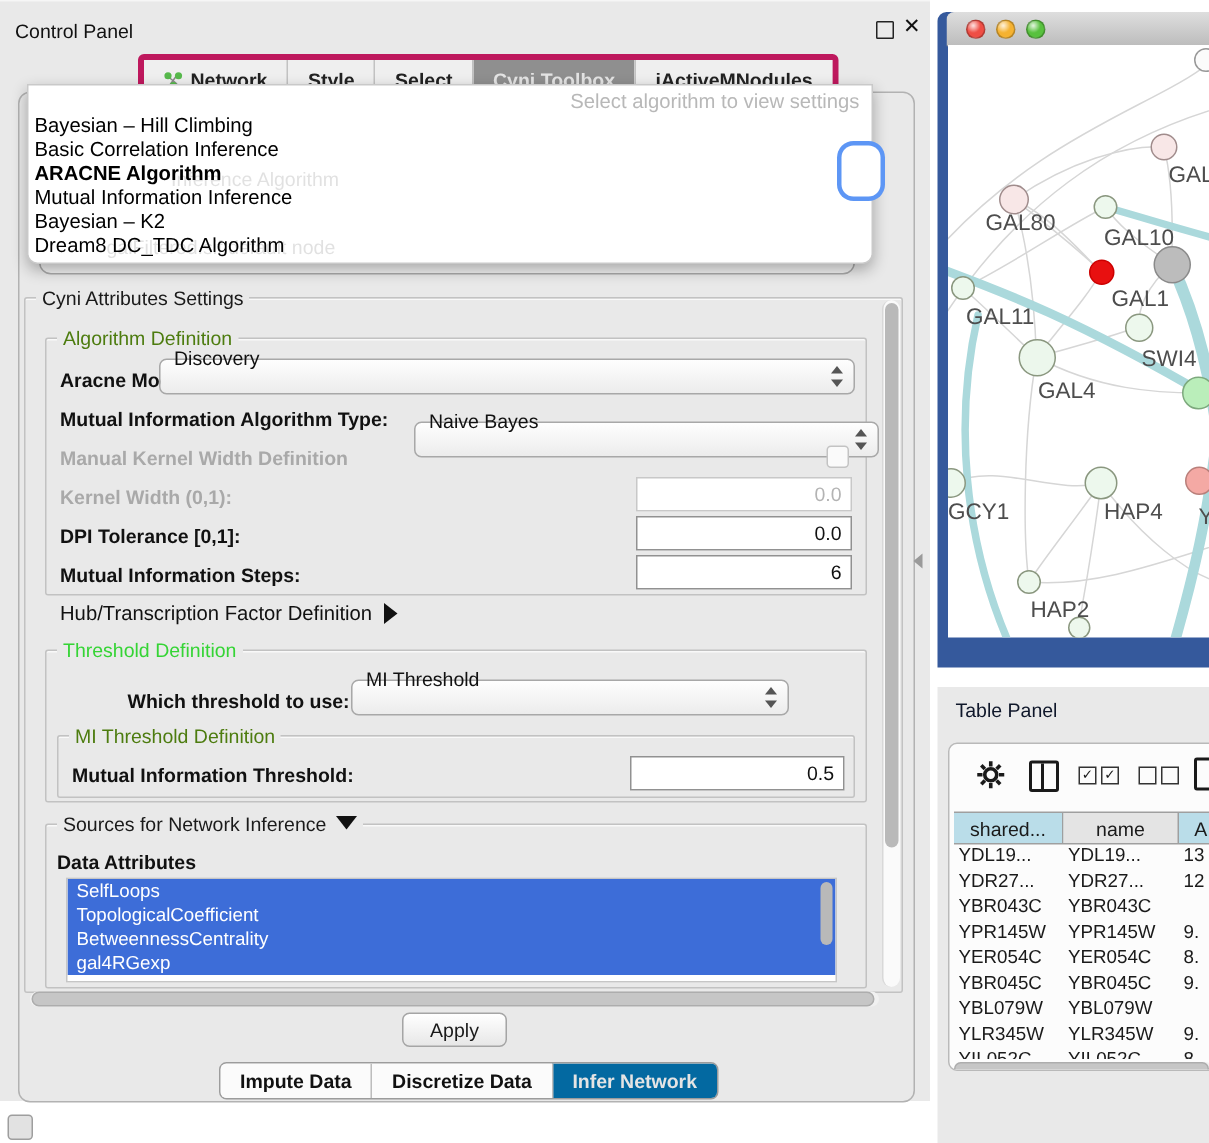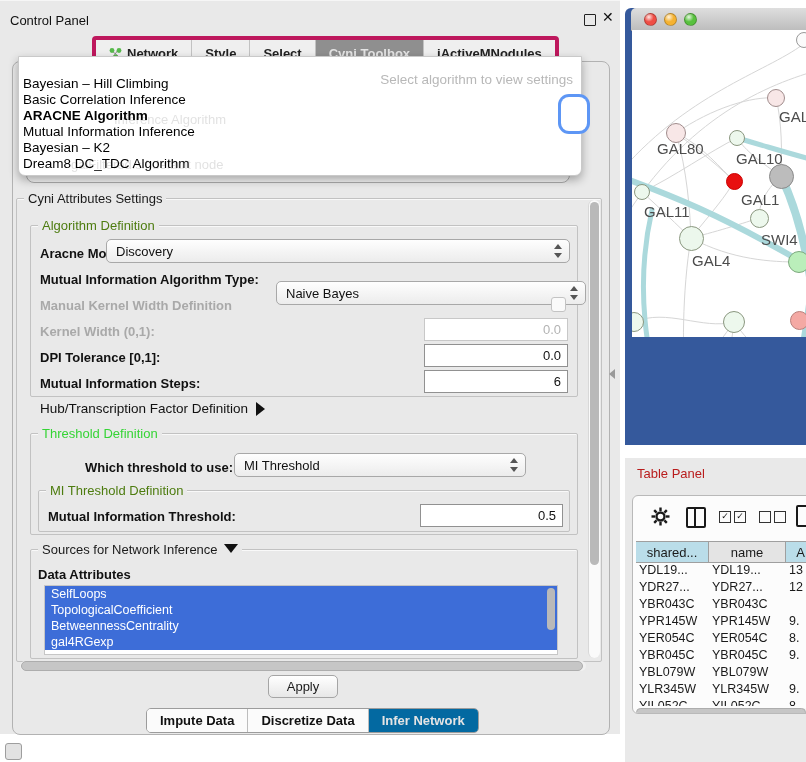--- a/index.html
+++ b/index.html
@@ -17,21 +17,21 @@
   .tab.sel{background:#8f8f8f;color:#e4e4e4}
   .cp-box{position:absolute;left:12px;top:60px;width:596px;height:672px;border:1px solid #b2b2b2;border-radius:8px;background:#e9e9e9}
   
   .groupbox{position:absolute;border:1px solid #c2c2c2;border-radius:2px;box-shadow:inset 0 1px 0 rgba(255,255,255,.7)}
   .gtitle{position:absolute;top:-8px;left:7px;background:#e9e9e9;padding:0 4px;font-size:13px;white-space:nowrap}
   .gtitle.blue{color:#4d7c0f}
   .gtitle.green{color:#35d435}
   .lbl{position:absolute;font-size:13px;font-weight:700;color:#111;white-space:nowrap}
   .lbl.dis{color:#a9a9a9}
   .combo{position:absolute;box-sizing:border-box;height:24px;border:1px solid #a8a8a8;border-radius:5px;
-         background:linear-gradient(#fefefe,#ececec);display:flex;align-items:center;padding:0 20px 0 9px;font-size:13px;color:#111}
+         background:linear-gradient(#fefefe,#ececec);display:flex;align-items:flex-end;padding:0 20px 16px 9px;font-size:13px;color:#111}
   .stepper{position:absolute;right:6px;top:50%;margin-top:-7px;width:9px;height:14px}
   .stepper:before{content:"";position:absolute;top:0;left:0;border-left:4.5px solid transparent;border-right:4.5px solid transparent;border-bottom:5px solid #555}
   .stepper:after{content:"";position:absolute;bottom:0;left:0;border-left:4.5px solid transparent;border-right:4.5px solid transparent;border-top:5px solid #555}
   .tf{position:absolute;box-sizing:border-box;height:23px;background:#fff;border:1px solid #919191;text-align:right;
       padding:0 6px;font-size:13px;line-height:21px;color:#111}
   .tf.dis{border-color:#c8c8c8;color:#b3b3b3}
   .checkbox{position:absolute;width:15px;height:15px;box-sizing:border-box;border:1px solid #c3c3c3;border-radius:3px;background:#fafafa}
   .tri-right{display:inline-block;width:0;height:0;border-top:7px solid transparent;border-bottom:7px solid transparent;border-left:9px solid #111;vertical-align:-3px;margin-left:8px}
   .tri-down{display:inline-block;width:0;height:0;border-left:7px solid transparent;border-right:7px solid transparent;border-top:9px solid #111;vertical-align:1px;margin-left:6px}
   .vscroll{position:absolute;background:#fafafa;border-left:1px solid #d8d8d8;border-radius:6px}
@@ -42,37 +42,37 @@
   .attr-item{height:16px;line-height:16px;background:#3d6dd8;color:#fff;font-size:12.5px;padding-left:6px;white-space:nowrap}
   .apply-btn{position:absolute;box-sizing:border-box;height:23px;border:1px solid #a5a5a5;border-radius:5px;
              background:linear-gradient(#ffffff,#e7e7e7);font-size:13px;display:flex;align-items:center;justify-content:center}
   .btabbar{position:absolute;display:flex;height:23px;border:1px solid #9c9c9c;border-radius:5px;overflow:hidden}
   .btab{display:flex;align-items:center;padding:0 13px;font-size:13px;font-weight:600;background:#fbfbfb;color:#111;border-left:1px solid #bdbdbd}
   .btab:first-child{border-left:none}
   .btab.sel{background:#0369a1;color:#e4e4e4}
   
   .popup{position:absolute;left:18px;top:55px;width:562px;height:118px;background:#fff;border:1px solid #c9c9c9;
          border-radius:0 0 7px 7px;box-shadow:0 4px 10px rgba(0,0,0,.3);z-index:30;overflow:hidden}
-  .popup .prompt{position:absolute;top:15px;right:8px;color:#b8b8b8;font-size:13.5px}
+  .popup .prompt{position:absolute;top:3px;right:8px;color:#b8b8b8;font-size:13.5px}
   .popup .item{position:absolute;left:4px;font-size:13.5px;color:#000;white-space:nowrap}
   .ghost{position:absolute;color:rgba(120,120,120,.22);font-size:13px;white-space:nowrap}
   .focus-ring{position:absolute;left:561px;top:96px;width:26px;height:34px;border-radius:8px;background:#fff;
               box-shadow:0 0 0 3px #5d96f5;z-index:31}
   .ghost-field{position:absolute;left:26px;top:146px;width:542px;height:34px;border:1px solid #ababab;border-radius:8px;background:#f3f3f3;z-index:2}
   
   .blue-frame{position:absolute;left:625px;top:8px;width:181px;height:437px;background:#35599c;border-radius:6px 0 0 0}
   .net-titlebar{position:absolute;left:631px;top:8px;width:175px;height:22px;border-radius:5px 0 0 0;
                 background:linear-gradient(#dedede,#bdbdbd);border-bottom:1px solid #9a9a9a;display:flex;align-items:center;padding-left:13px;gap:7px}
   .light{width:13px;height:13px;border-radius:50%;border:1px solid rgba(0,0,0,.25);box-sizing:border-box;
          background-image:radial-gradient(circle at 35% 28%, rgba(255,255,255,.85), rgba(255,255,255,0) 45%)}
-  .net-canvas{position:absolute;left:632px;top:30px;width:174px;height:307px;background:#fff;overflow:hidden}
+  .net-canvas{position:absolute;left:632px;top:30px;width:174px;height:395px;background:#fff;overflow:hidden}
   .node{position:absolute;border-radius:50%;box-sizing:border-box;border:1px solid #8a977f}
   .node-label{position:absolute;font-size:15px;color:#4d4d4d;white-space:nowrap}
   .rb-area{position:absolute;left:625px;top:458px;width:181px;height:304px;background:#e9e9e9}
-  .tp-title{position:absolute;left:12px;top:8px;font-size:13px;color:#b91c1c}
+  .tp-title{position:absolute;left:12px;top:8px;font-size:13px;color:#0f172a}
   .table-box{position:absolute;left:7px;top:37px;width:180px;height:217px;background:#fcfcfc;border:1px solid #b9b9b9;border-radius:6px;overflow:hidden}
   .thead{position:absolute;top:45px;left:3px;height:20px;display:flex;border-top:1px solid #9f9f9f;border-bottom:1px solid #9f9f9f;font-size:13px}
   .th{box-sizing:border-box;border-right:1px solid #9f9f9f;display:flex;align-items:center;justify-content:center;background:#e4e4e4}
   .th.hl{background:#badde9}
   .trows{position:absolute;top:66px;left:3px;overflow:hidden;font-size:12.5px}
   .tr{display:flex;height:17px;line-height:17px}
   .td{box-sizing:border-box;padding-left:3px;overflow:hidden;white-space:nowrap}
   .icon-btn{position:absolute}
 </style>
 </head>

